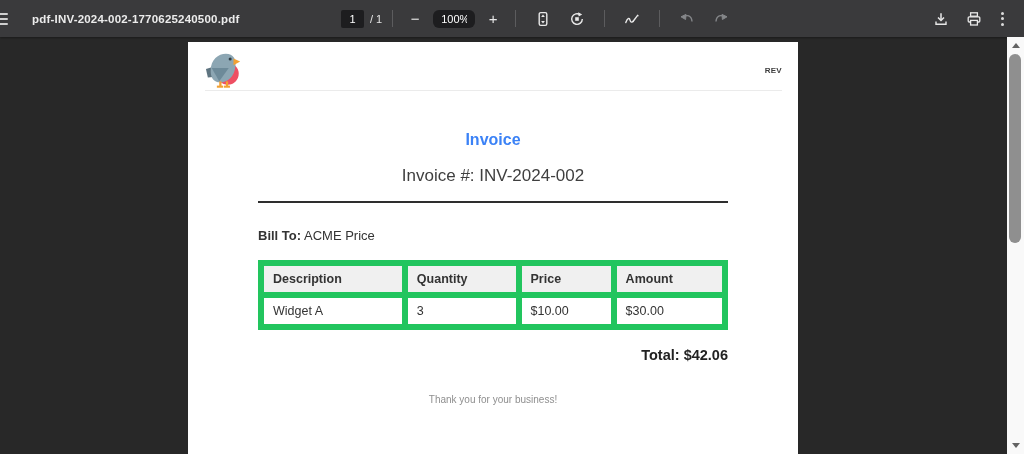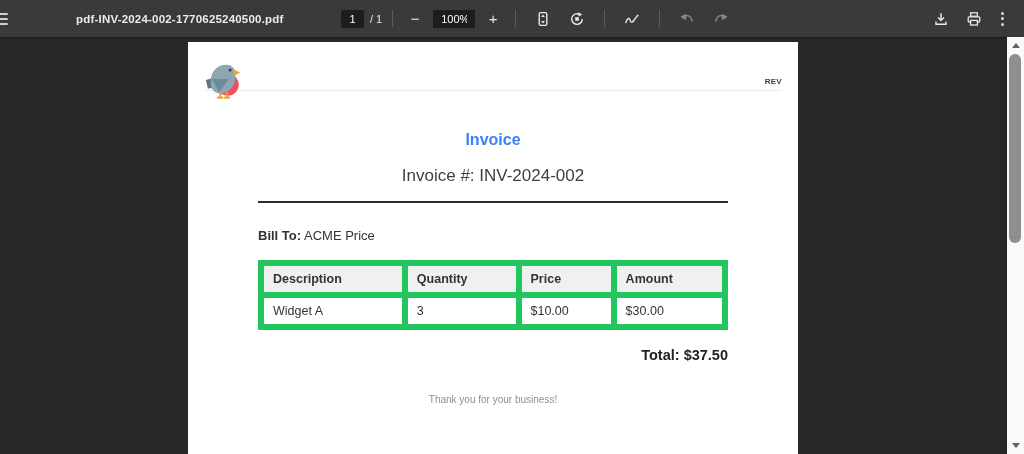--- a/index.html
+++ b/index.html
@@ -9,40 +9,40 @@
     background:#282828;
     position:relative;
   }
 
   
   .toolbar {
     position:absolute; top:0; left:0; width:1024px; height:37px;
     background:#3a3a3c; display:flex; align-items:center; z-index:5;
     box-shadow:0 1px 2px rgba(0,0,0,.35);
   }
-  .tb-left { display:flex; align-items:center; position:relative;gap:44px; }
+  .tb-left { display:flex; align-items:center; position:relative; }
   .menu-btn { position:relative; left:-8px; width:18px; height:18px;
     display:flex; flex-direction:column; justify-content:center; gap:3px; cursor:pointer; }
   .menu-btn span { display:block; height:2px; width:16px; background:#cfcfcf; border-radius:1px; }
   .filename { color:#ececec; font-size:11.5px; font-weight:700; margin-left:14px; letter-spacing:.2px; }
 
   .tb-center { position:absolute; left:341px; top:0; height:37px; display:flex; align-items:center; }
   .page-input {
     width:23px; height:18px; background:#1d1d1f; border:none; border-radius:2px;
     color:#fff; font-size:11px; text-align:center; font-family:"Liberation Sans",sans-serif;
   }
   .page-sep-text { color:#e6e6e6; font-size:11px; margin:0 3px 0 6px; }
   .page-total { color:#e6e6e6; font-size:11px; }
   .vsep { width:1px; height:17px; background:#5c5c5e; margin:0 10px; }
   .tb-btn {
     min-width:24px; height:26px; display:flex; align-items:center; justify-content:center;
     color:#e8e8e8; font-size:15px; cursor:pointer; border-radius:13px; padding:0 4px;
   }
   .zoom-box {
-    background:#1d1d1f; color:#fff; font-size:11px; border-radius:0;
+    background:#1d1d1f; color:#fff; font-size:11px; border-radius:6px;
     padding:3px 8px; margin:0 6px; border:none; width:42px; text-align:center;
     font-family:"Liberation Sans",sans-serif;
   }
   .icon16 { width:16px; height:16px; display:block; }
   .tb-icon { margin:0 5px; }
   .disabled svg * { stroke:#85878a !important; fill-opacity:.0; }
   .disabled svg .fillpart { fill:#85878a !important; fill-opacity:1; }
 
   .tb-right { position:absolute; right:14px; top:0; height:37px; display:flex; align-items:center; gap:9px; }
   .kebab { display:flex; flex-direction:column; gap:2.5px; align-items:center; padding:0 6px; }
@@ -59,21 +59,21 @@
   .scrollbar { position:absolute; top:37px; right:0; width:17px; height:417px; background:#f9f9f9; z-index:6; }
   .sb-arrow { position:absolute; left:0; width:17px; height:15px; display:flex; align-items:center; justify-content:center; cursor:pointer; }
   .sb-up { top:1px; }
   .sb-down { bottom:1px; }
   .tri-up { width:0; height:0; border-left:4px solid transparent; border-right:4px solid transparent; border-bottom:5px solid #636363; }
   .tri-down { width:0; height:0; border-left:4px solid transparent; border-right:4px solid transparent; border-top:5px solid #636363; }
   .sb-thumb { position:absolute; top:17px; left:2px; width:12px; height:189px; background:#8f8f8f; border-radius:6px; cursor:grab; }
 
   
   .doc-header {
-    margin:0 16px 0 17px; padding-top:19px; height:49px;
+    margin:0 16px 0 17px; padding-top:8px; height:49px;
     border-bottom:1px solid #ebebeb;
     display:flex; justify-content:space-between; align-items:flex-start;
   }
   .logo { width:38px; height:38px; }
   .rev { font-size:8px; font-weight:700; color:#3d3d3d; margin-top:16px; letter-spacing:.3px; }
 
   .doc-content { margin:0 70px; }
   .inv-title { text-align:center; font-size:16px; font-weight:700; color:#3b82f6; margin-top:40px; }
   .inv-number { text-align:center; font-size:17px; color:#3f3f3f; margin-top:17px; }
   .dark-rule { border:none; border-top:2px solid #2e2e2e; margin-top:15px; }
@@ -220,21 +220,21 @@
         <tbody>
           <tr>
             <td>Widget A</td>
             <td>3</td>
             <td>$10.00</td>
             <td>$30.00</td>
           </tr>
         </tbody>
       </table>
 
-      <div class="total-line">Total: $37.50</div>
+      <div class="total-line">Total: $42.06</div>
       <div class="doc-footer">Thank you for your business!</div>
     </div>
   </div>
 </div>
 
 <div class="scrollbar">
   <div class="sb-arrow sb-up">
       <div class="tri-up"></div>
     </div>
   <div class="sb-thumb"></div>

